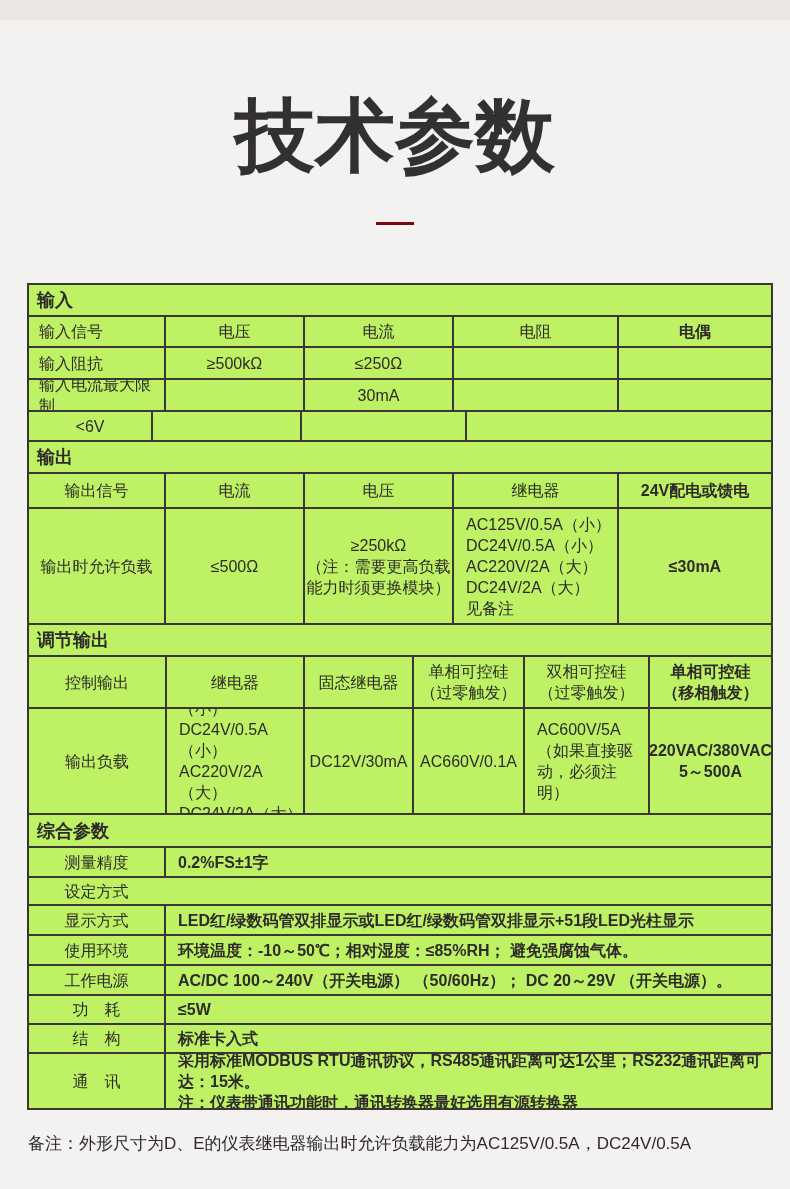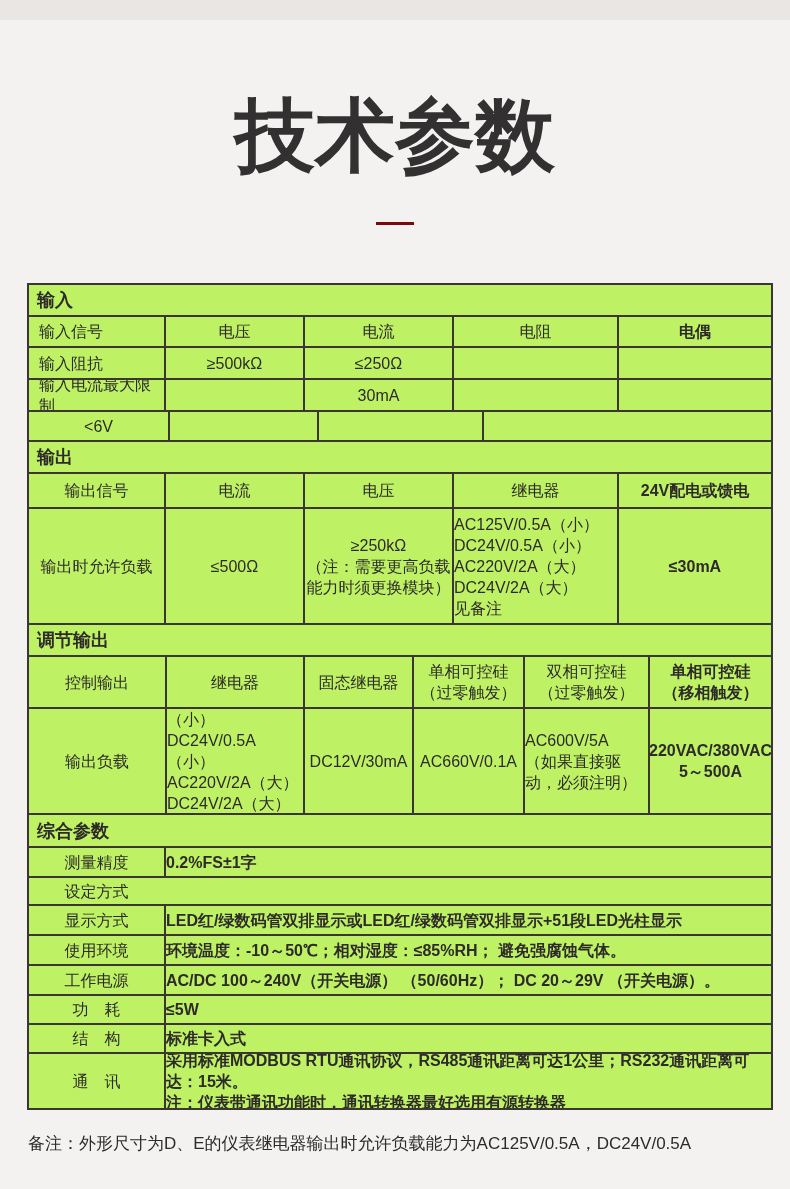--- a/index.html
+++ b/index.html
@@ -49,21 +49,21 @@
     display:flex; align-items:center; justify-content:center;
     text-align:center;
     font-size:16px;
     line-height:21px;
     white-space:pre-line;
     overflow:hidden;
   }
   .cell:first-child { border-left:none; }
   .cell.grow { flex:1 1 auto;font-weight:bold; }
   .cell.left { justify-content:flex-start; text-align:left; padding-left:10px; }
-  .cell.padl { justify-content:flex-start; text-align:left; padding-left:0; }
+  .cell.padl { justify-content:flex-start; text-align:left; padding-left:12px; }
   .footnote {
     position:absolute; left:28px; top:1132px;
     font-size:17px;
     color:#2d2a29;
     white-space:nowrap;
   }
 </style>
 </head>
 <body>
 
@@ -90,21 +90,21 @@
     <div class="cell grow"></div>
   </div>
   <div class="row" style="height:32px">
     <div class="cell left" style="width:135px">输入电流最大限制</div>
     <div class="cell" style="width:139px"></div>
     <div class="cell" style="width:149px">30mA</div>
     <div class="cell" style="width:165px"></div>
     <div class="cell grow"></div>
   </div>
   <div class="row" style="height:30px">
-    <div class="cell" style="width:139px">&lt;6V</div>
+    <div class="cell" style="width:122px">&lt;6V</div>
     <div class="cell" style="width:149px"></div>
     <div class="cell" style="width:165px"></div>
     <div class="cell grow"></div>
   </div>
 
   <div class="sec-header" style="height:32px">输出</div>
   <div class="row" style="height:35px">
     <div class="cell" style="width:135px">输出信号</div>
     <div class="cell" style="width:139px">电流</div>
     <div class="cell" style="width:149px">电压</div>

